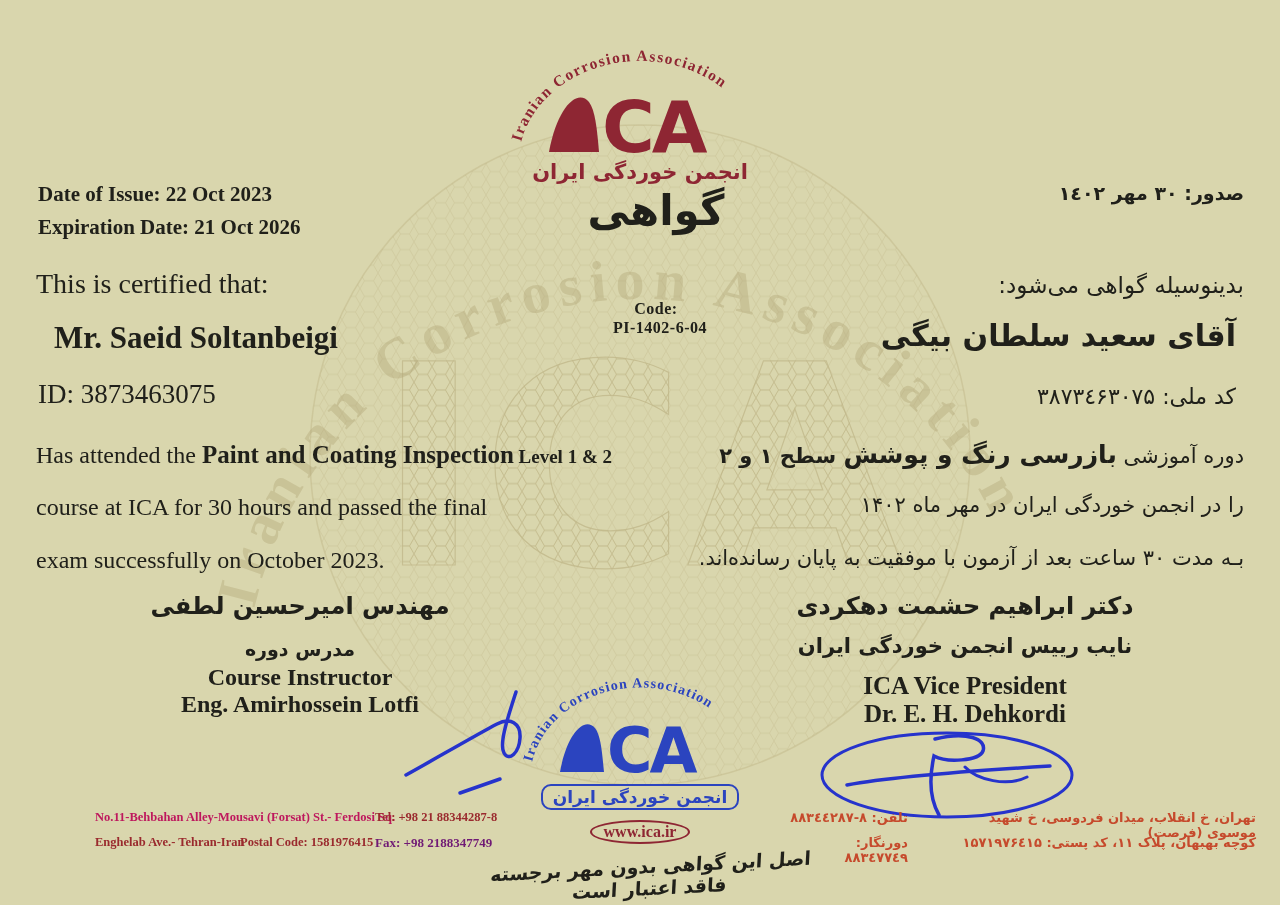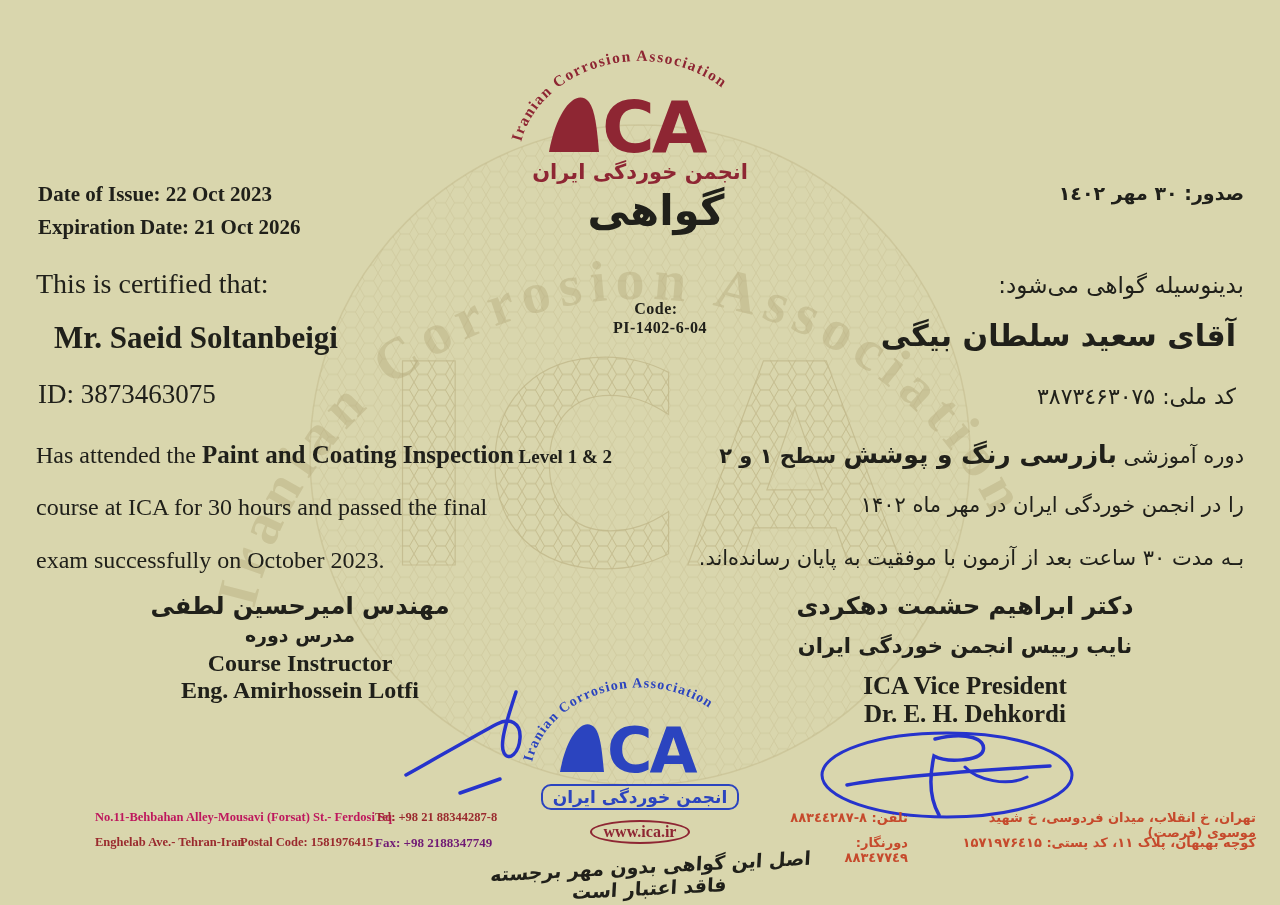--- a/index.html
+++ b/index.html
@@ -77,21 +77,21 @@
   <div class="abs z1 en" style="left:36px;top:441px;font-size:24px;"><span>Has attended the </span><span class="b" style="font-size:25px;">Paint and Coating Inspection</span><span class="b" style="font-size:19px;"> Level 1 &amp; 2</span></div>
   <div class="abs z1 en" style="left:36px;top:494px;font-size:24px;">course at ICA for 30 hours and passed the final</div>
   <div class="abs z1 en" style="left:36px;top:547px;font-size:24px;">exam successfully on October 2023.</div>
 
   <div class="abs z1 fa right" dir="rtl" style="right:36px;top:440px;font-size:21px;"><span>دوره آموزشی </span><span class="b" style="font-size:25px;">بازرسی رنگ و پوشش</span><span class="b" style="font-size:21px;"> سطح ۱ و ۲</span></div>
   <div class="abs z1 fa right" dir="rtl" style="right:36px;top:493px;font-size:21px;">را در انجمن خوردگی ایران در مهر ماه ۱۴۰۲</div>
   <div class="abs z1 fa right" dir="rtl" style="right:36px;top:546px;font-size:21px;">بـه مدت ۳۰ ساعت بعد از آزمون با موفقیت به پایان رسانده‌اند.</div>
 
   <div class="abs z1 center" style="left:120px;top:592px;width:360px;">
     <div class="fa b" dir="rtl" style="font-size:24px;">مهندس امیرحسین لطفی</div>
-    <div class="fa b" dir="rtl" style="font-size:19px;margin-top:4px;">مدرس دوره</div>
+    <div class="fa b" dir="rtl" style="font-size:19px;margin-top:18px;">مدرس دوره</div>
     <div class="en b" style="font-size:24px;margin-top:4px;">Course Instructor</div>
     <div class="en b" style="font-size:24px;">Eng. Amirhossein Lotfi</div>
   </div>
   <svg class="abs z1" style="left:398px;top:678px;" width="135" height="130" viewBox="0 0 135 130">
     <path d="M118,14 C109,42 101,66 106,75 C111,84 121,75 122,60 C123,45 112,39 99,46 C78,57 30,85 8,97" fill="none" stroke="#2633cc" stroke-width="3.5" stroke-linecap="round"></path>
     <path d="M62,115 L102,101" fill="none" stroke="#2633cc" stroke-width="3.5" stroke-linecap="round"></path>
   </svg>
 
   <div class="abs z1 center" style="left:755px;top:592px;width:420px;">
     <div class="fa b" dir="rtl" style="font-size:24px;">دکتر ابراهیم حشمت دهکردی</div>

